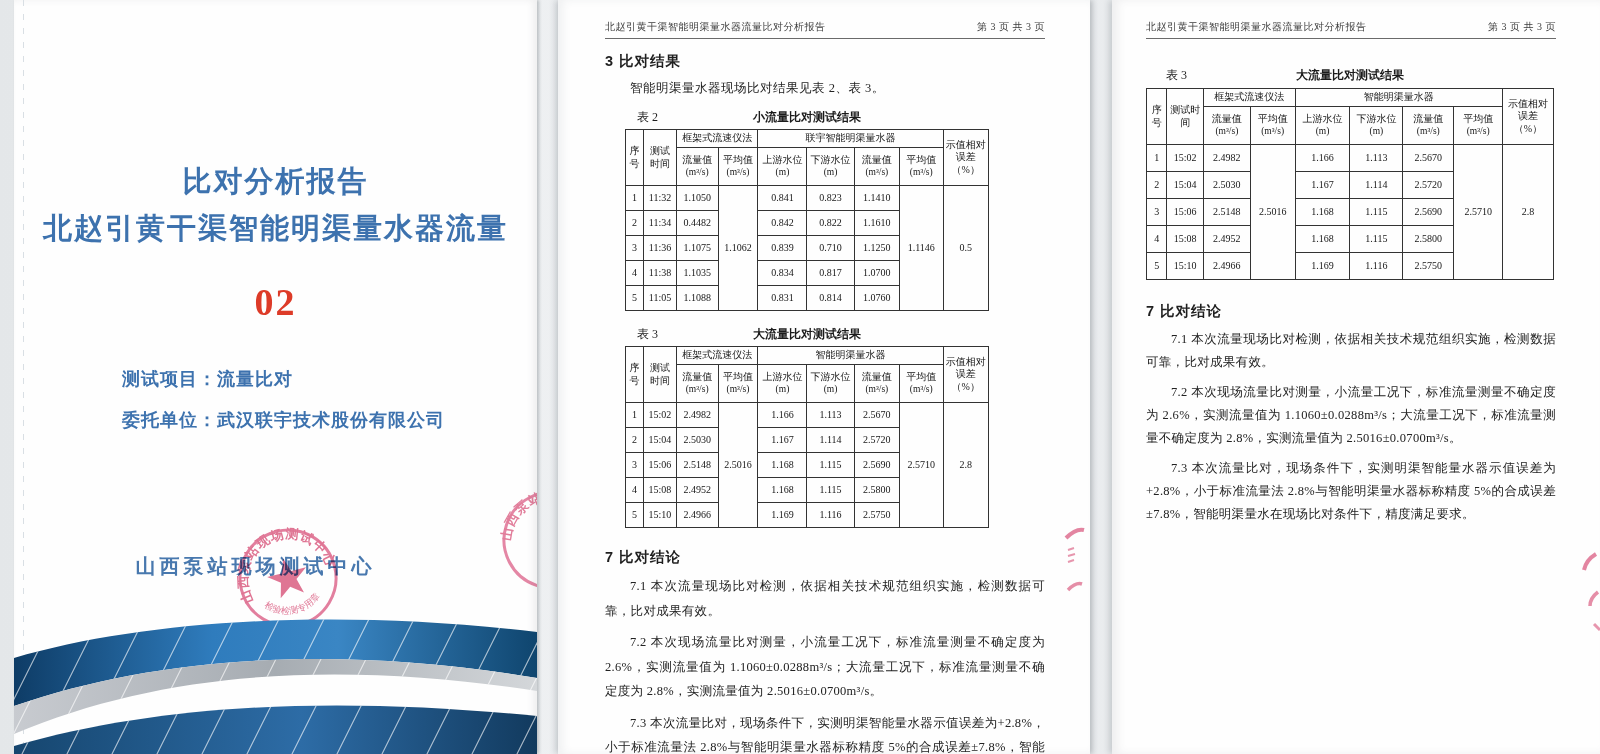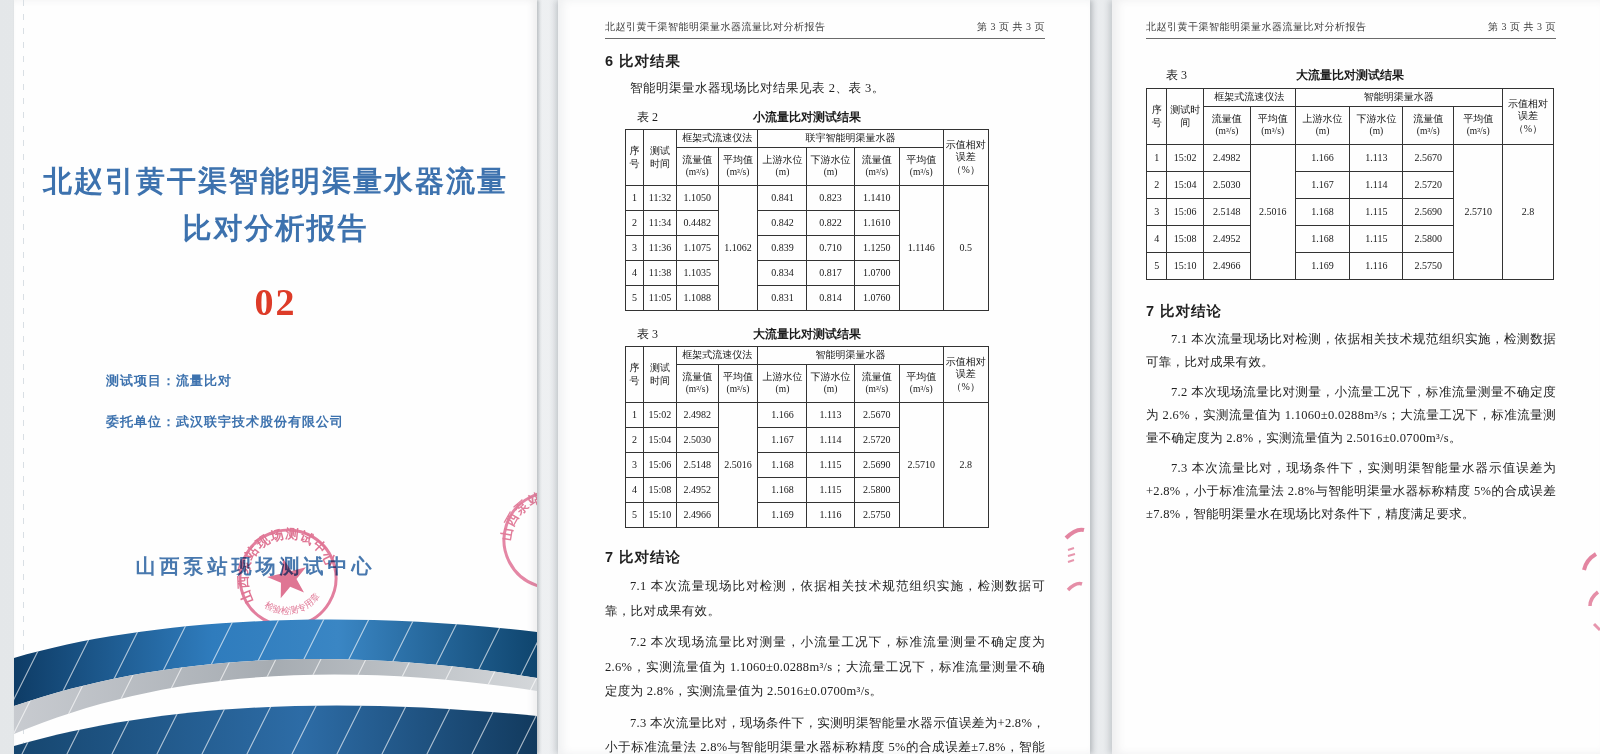--- a/index.html
+++ b/index.html
@@ -16,23 +16,23 @@
   .page-mid{left:558px;width:532px;box-shadow:-3px 0 6px rgba(40,50,60,.18), 3px 0 5px rgba(40,50,60,.22), inset 5px 0 8px rgba(60,70,80,.07);}
   .page-right{left:1112px;width:488px;box-shadow:-3px 0 6px rgba(40,50,60,.18), inset 6px 0 9px rgba(60,70,80,.08);}
 
   
   .cover-title{position:absolute;top:158px;left:0;right:0;text-align:center;
     font-family:"Liberation Sans","DejaVu Sans",sans-serif;font-weight:bold;
     font-size:29px;line-height:47px;letter-spacing:2px;color:#3d72ae;}
   .cover-number{position:absolute;top:280px;left:0;right:0;text-align:center;
     font-family:"Liberation Serif","DejaVu Serif",serif;font-weight:bold;
     font-size:38px;color:#dd3b28;letter-spacing:2px;}
-  .cover-info{position:absolute;top:360px;left:92px;
-    font-family:Liberation Sans, sans-serif;font-weight:bold;
-    font-size:13px;line-height:41px;color:#3d72ae;letter-spacing:1px;}
+  .cover-info{position:absolute;top:360px;left:108px;
+    font-family:Liberation Mono, monospace;font-weight:bold;
+    font-size:18px;line-height:41px;color:#3d72ae;letter-spacing:1px;}
   .cover-org{position:absolute;top:553px;left:0;right:40px;text-align:center;
     font-family:"Liberation Sans","DejaVu Sans",sans-serif;font-weight:bold;
     font-size:20px;color:#4878ae;letter-spacing:4px;}
   .cover-date{position:absolute;top:585px;left:0;right:40px;text-align:center;
     font-family:"Liberation Sans","DejaVu Sans",sans-serif;font-weight:bold;
     font-size:18px;color:#4878ae;letter-spacing:6px;}
   .stamp{position:absolute;mix-blend-mode:multiply;}
   .stamp-main{left:212px;top:516px;}
   .stamp-partial{left:476px;top:478px;}
   .wave{position:absolute;left:0;bottom:0;}
@@ -72,22 +72,22 @@
   .page-right .concl-p{line-height:23px;}
   .frag{position:absolute;mix-blend-mode:multiply;}
 </style>
 </head>
 <body>
 
 <div class="scan">
 
   <div class="page page-cover">
     <div class="cover-title">
+      <div>比对分析报告</div>
       <div>北赵引黄干渠智能明渠量水器流量</div>
-      <div>比对分析报告</div>
     </div>
     <div class="cover-number">02</div>
     <div class="cover-info">
       <div>测试项目：流量比对</div>
       <div>委托单位：武汉联宇技术股份有限公司</div>
     </div>
     <div class="cover-org">山西泵站现场测试中心</div>
 
     <svg class="stamp stamp-main" width="124" height="124" viewBox="0 0 124 124">
       <g transform="rotate(-14 62 62)" opacity="0.8">
@@ -176,21 +176,21 @@
     </svg>
   </div>
 
   <div class="page page-mid">
     <div class="pg-inner">
       <div class="pg-header">
         <span>北赵引黄干渠智能明渠量水器流量比对分析报告</span>
         <span>第 3 页 共 3 页</span>
       </div>
 
-      <div class="sec-heading">6 比对结果</div>
+      <div class="sec-heading">3 比对结果</div>
       <div class="sec-body">智能明渠量水器现场比对结果见表 2、表 3。</div>
 
       <div class="tbl-caption">
         <span class="tbl-label">表 2</span>
         <span class="tbl-title">小流量比对测试结果</span>
       </div>
       <div class="tbl-box">
           <table class="ctable">
             <colgroup>
               <col style="width:5%">

